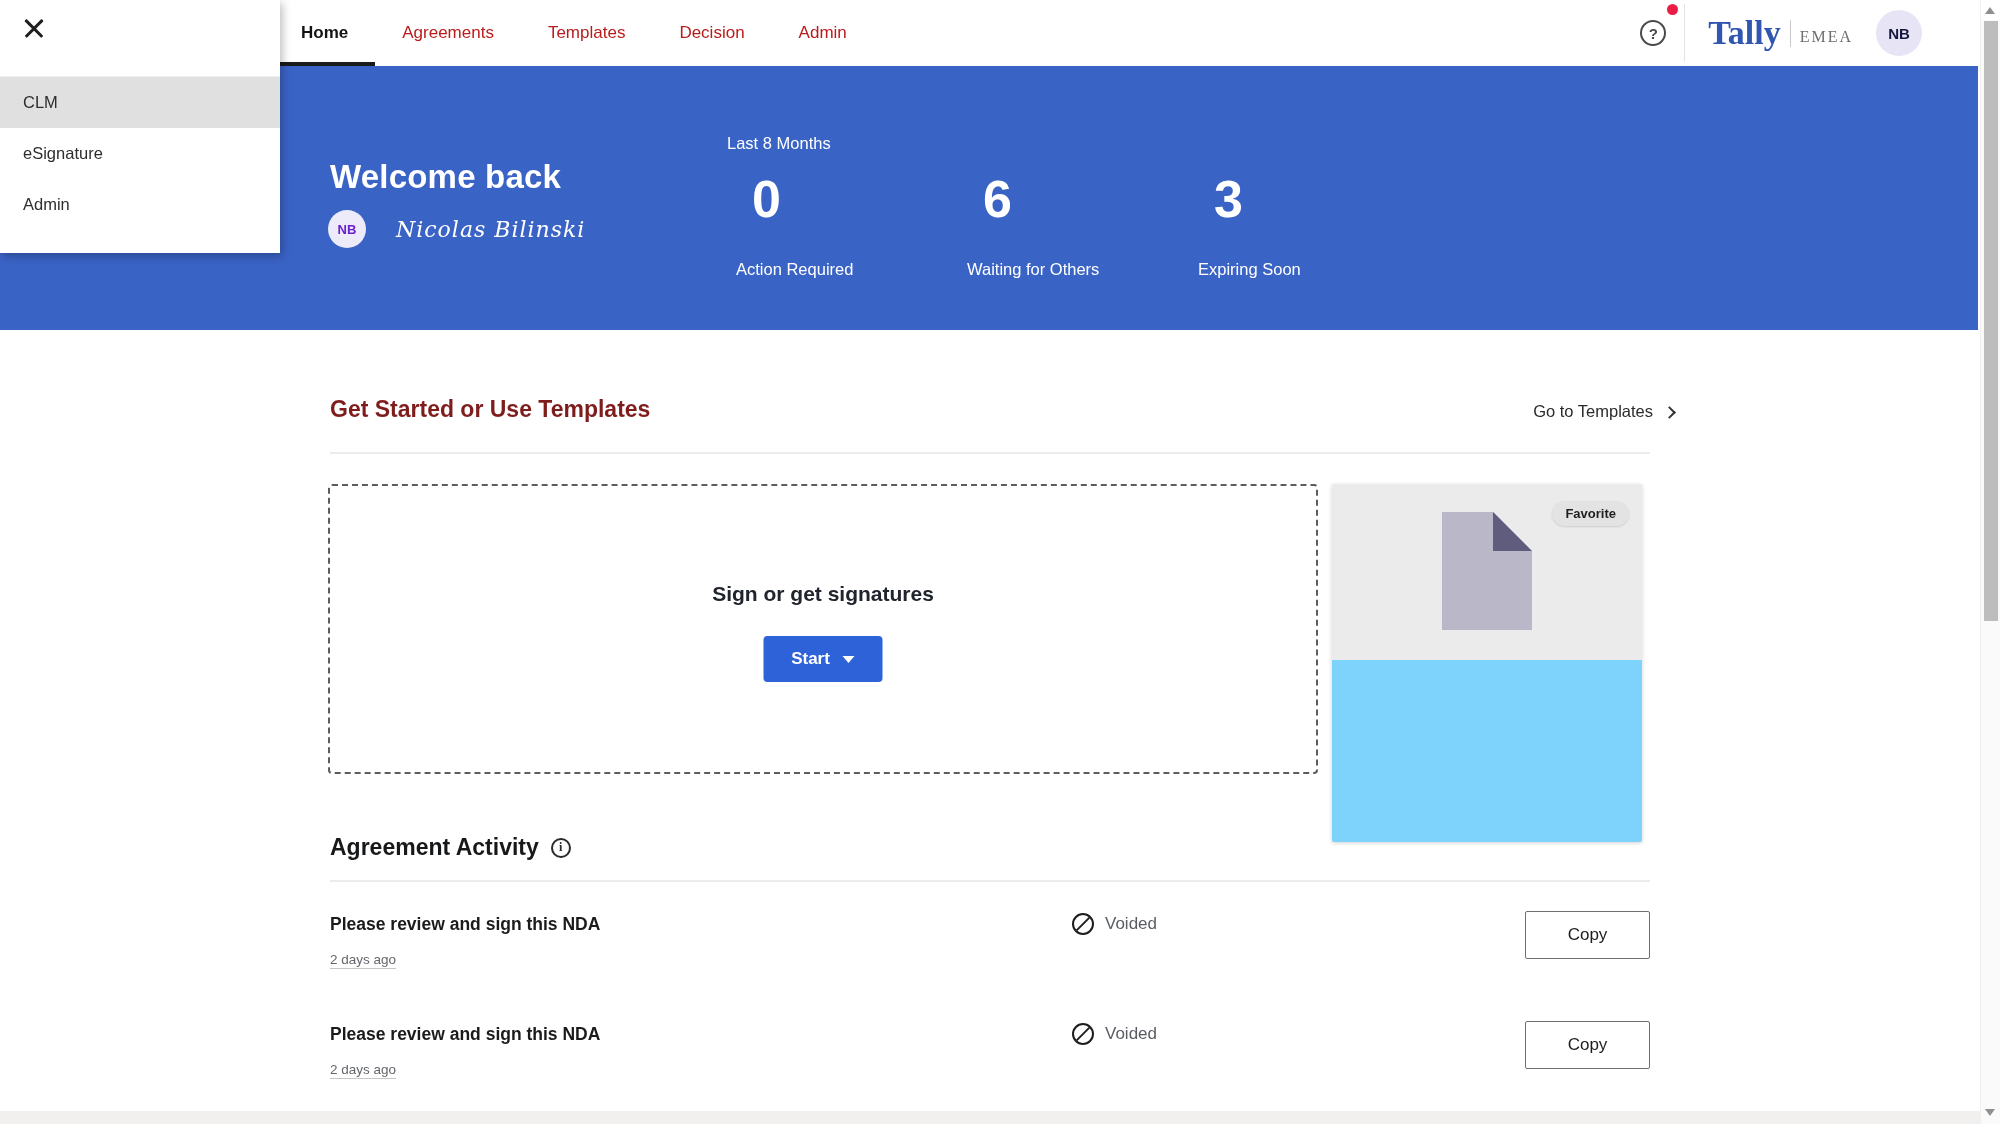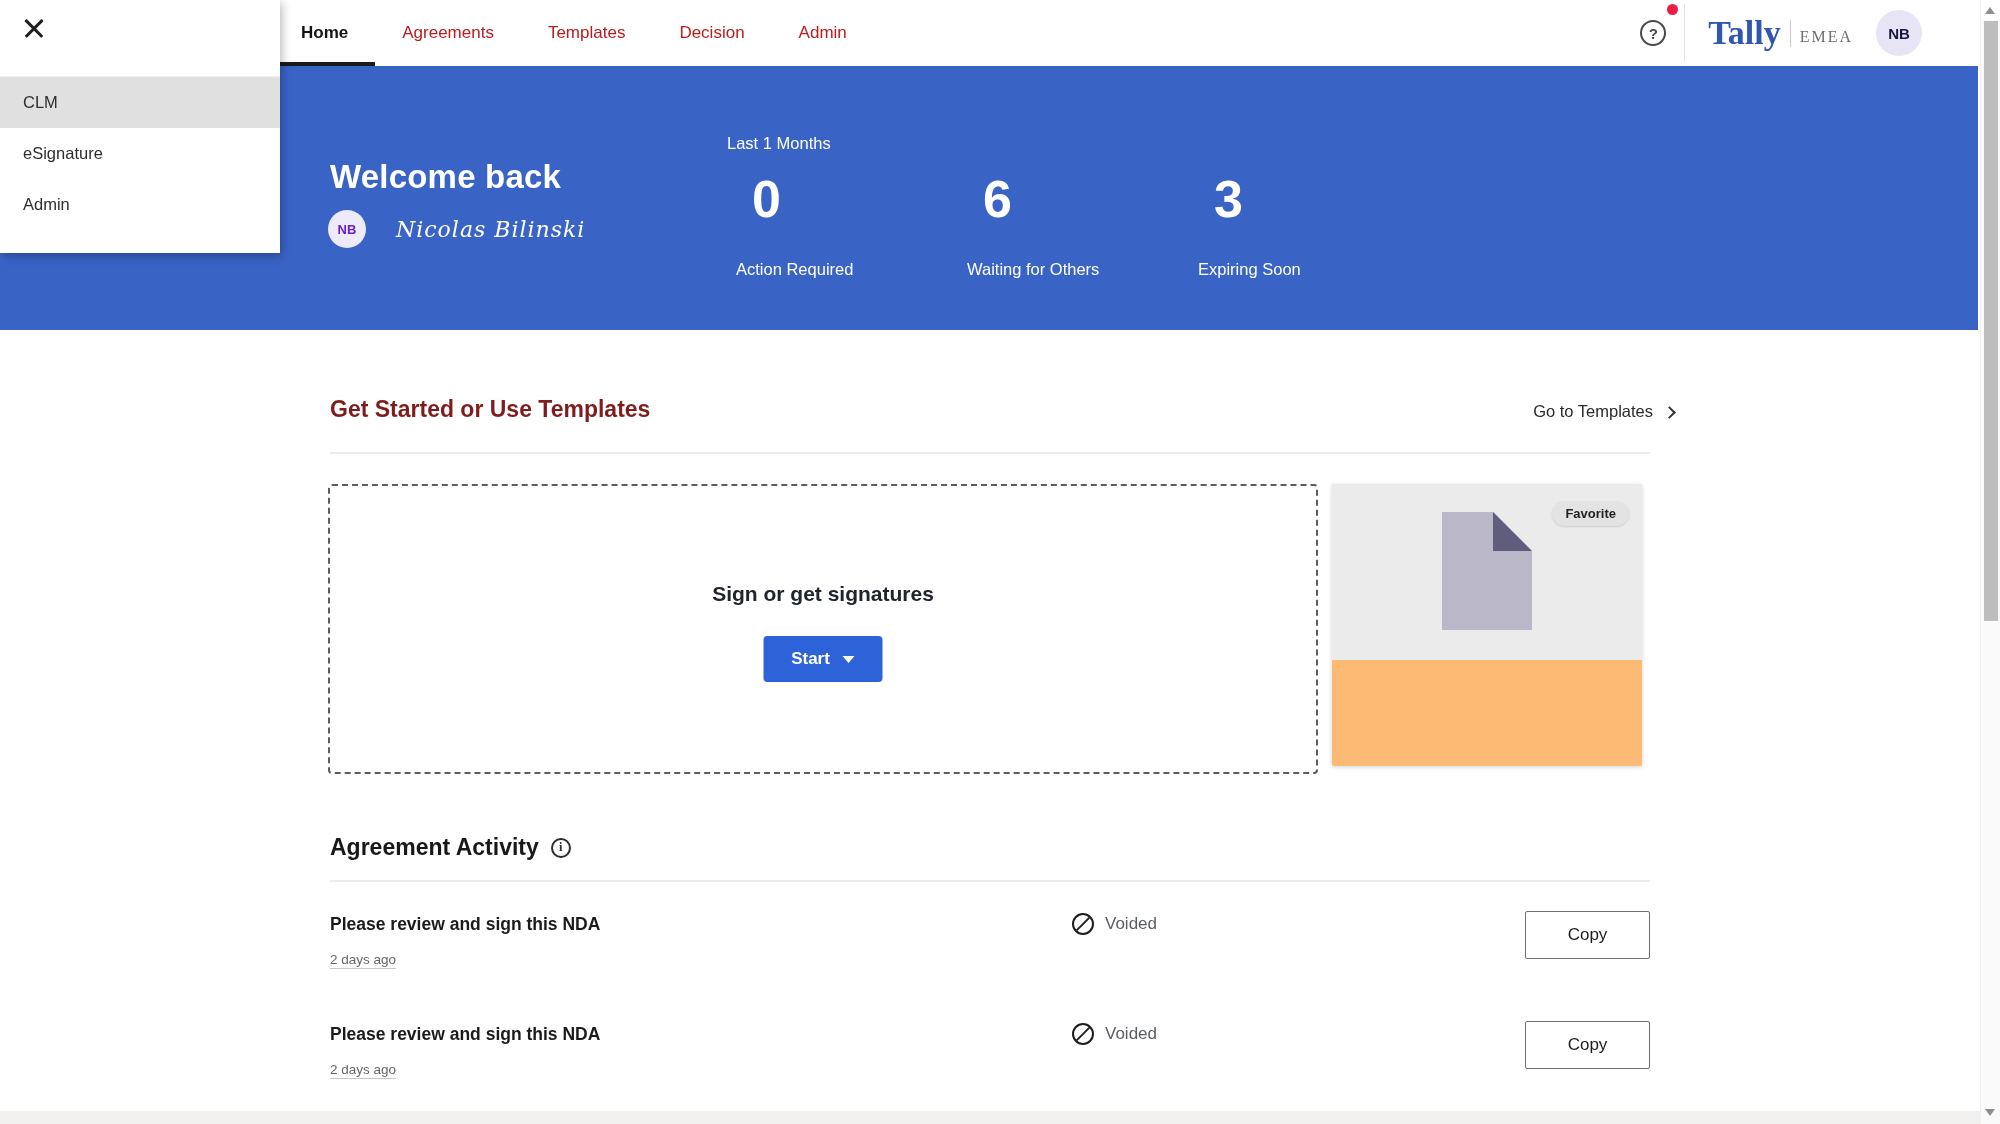--- a/index.html
+++ b/index.html
@@ -63,21 +63,21 @@
   .divider1{top:452px;} .divider2{top:880px;}
 
   .cta-box{position:absolute;left:328px;top:484px;width:990px;height:290px;border:2px dashed #5d5d5d;border-radius:4px;}
   .cta-title{position:absolute;top:96px;left:0;right:0;text-align:center;font-size:21px;font-weight:bold;color:#20242c;}
   .start-btn{position:absolute;top:150px;left:50%;transform:translateX(-50%);width:119px;height:46px;
              background:var(--button-blue);color:#fff;border:none;border-radius:4px;font-size:17px;font-weight:bold;
              font-family:"Liberation Sans",sans-serif;display:flex;align-items:center;justify-content:center;gap:13px;cursor:pointer;}
   .caret{width:0;height:0;border-left:6px solid transparent;border-right:6px solid transparent;border-top:7px solid #fff;}
 
   
-  .card{position:absolute;left:1332px;top:484px;width:310px;height:282px;background:#fdba74;
+  .card{position:absolute;left:1332px;top:484px;width:310px;height:358px;background:#7dd3fc;
         box-shadow:0 1px 4px rgba(0,0,0,.18);border-radius:2px;cursor:pointer;}
   .card-img{position:relative;height:176px;background:#ebebeb;}
   .fav{position:absolute;top:17px;right:13px;height:25px;padding:0 13px;background:#e3e3e3;border-radius:13px;
        font-size:13px;font-weight:bold;color:#1f1f1f;line-height:25px;box-shadow:0 1px 2px rgba(0,0,0,.12);}
   .doc-wrap{position:absolute;left:50%;top:28px;transform:translateX(-50%);width:90px;height:118px;}
   .doc-page{position:absolute;inset:0;background:#b9b7c8;clip-path:polygon(0 0,57% 0,100% 33%,100% 100%,0 100%);}
   .doc-fold{position:absolute;left:51px;top:0;width:39px;height:39px;background:#5f5c7d;
             clip-path:polygon(0 0,100% 100%,0 100%);}
   .card-body{padding:17px 16px 0 16px;}
   .card-title{font-size:17.5px;font-weight:bold;line-height:1.35;color:#1b1b1b;}
@@ -132,21 +132,21 @@
     <div class="avatar">NB</div>
   </div>
 </div>
 
 <div class="banner">
   <div class="welcome">Welcome back</div>
   <div class="user-row">
     <div class="user-avatar">NB</div>
     <div class="user-name">Nicolas Bilinski</div>
   </div>
-  <div class="period">Last 1 Months</div>
+  <div class="period">Last 8 Months</div>
   <div class="stats">
     <div class="stat">
       <div class="stat-value">0</div>
       <div class="stat-label">Action Required</div>
     </div>
     <div class="stat">
       <div class="stat-value">6</div>
       <div class="stat-label">Waiting for Others</div>
     </div>
     <div class="stat">

